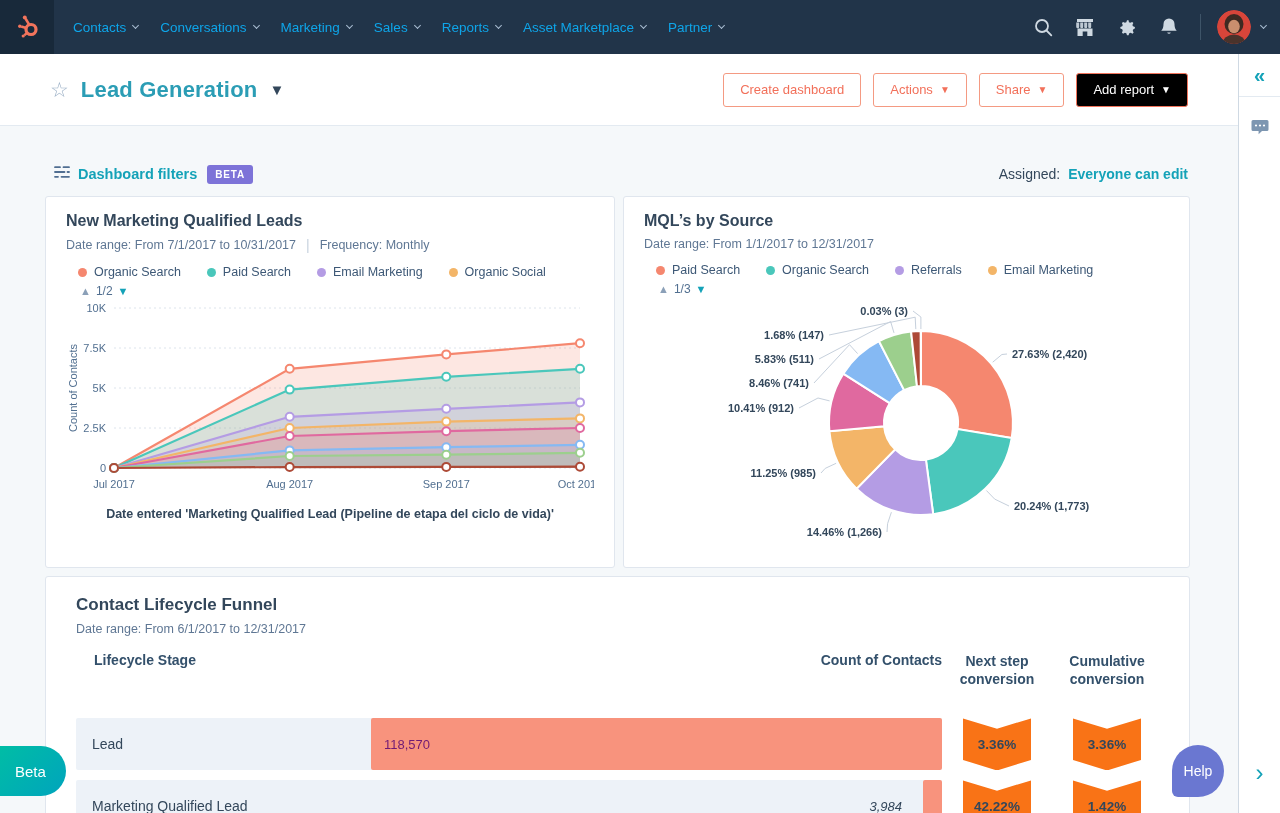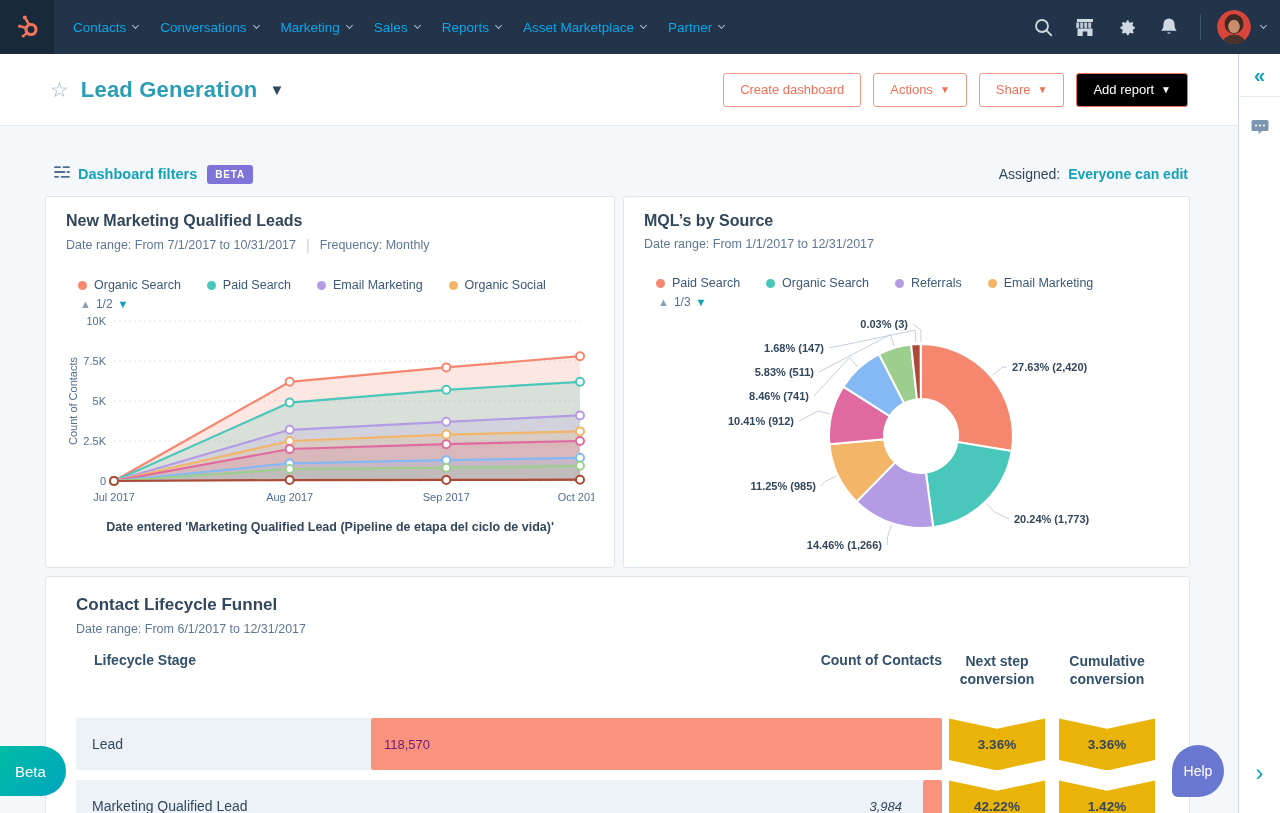--- a/index.html
+++ b/index.html
@@ -44,21 +44,21 @@
 
   .card { position:absolute; background:#fff; border:1px solid #e0e6ee; border-radius:3px; }
   #card-line   { left:45px;  top:196px; width:570px;  height:372px; padding:15px 20px; }
   #card-donut  { left:623px; top:196px; width:567px;  height:372px; padding:15px 20px; }
   #card-funnel { left:45px;  top:576px; width:1145px; height:282px; padding:18px 30px; }
 
   .card-title { font-size:16px; font-weight:bold; color:#33475b; }
   #card-funnel .card-title { font-size:17px; }
   .card-meta { margin-top:7px; font-size:12.5px; color:#5f7794; display:flex; align-items:center; gap:10px; }
   .meta-sep { color:#c7d2de; font-size:14px; }
-  .legend-row { margin-top:25px; margin-left:12px; display:flex; align-items:center; gap:26px; font-size:12.5px; color:#3d5876; }
+  .legend-row { margin-top:12px; margin-left:12px; display:flex; align-items:center; gap:26px; font-size:12.5px; color:#3d5876; }
   .leg-item { display:flex; align-items:center; cursor:pointer; }
   .leg-item .dot { width:9px; height:9px; border-radius:50%; margin-right:7px; display:inline-block; }
   .pager-row { margin-top:5px; margin-left:14px; display:flex; align-items:center; gap:5px; font-size:12px; color:#516f90; }
   .pg-up { color:#8ba0b8; font-size:11px; cursor:pointer; }
   .pg-down { color:#14a2b8; font-size:11px; cursor:pointer; }
 
   .chart-caption { margin:6px auto 0; width:460px; text-align:center; font-size:12.5px; font-weight:bold; color:#33475b; line-height:1.35; }
 
   
   .funnel-header { display:flex; margin-top:16px; }
@@ -67,21 +67,21 @@
   .fh-count { font-size:14px; font-weight:bold; color:#33506b; }
   .fh-col { flex:0 0 110px; text-align:center; font-size:14px; font-weight:bold; color:#33506b; line-height:1.3; padding:0 10px; }
   .funnel-rows { margin-top:30px; }
   .funnel-row { display:flex; align-items:stretch; height:52px; margin-bottom:10px; }
   .row-track { position:relative; flex:0 0 866px; background:#edf2f8; border-radius:2px; }
   .stage-label { position:absolute; left:16px; top:50%; transform:translateY(-50%); font-size:14px; color:#33475b; }
   .funnel-bar { position:absolute; right:0; top:0; bottom:0; background:#f8937d; border-radius:2px; }
   .funnel-value { position:absolute; top:50%; transform:translateY(-50%); font-size:13px; color:#33475b; }
   .funnel-value.inbar { color:#701a75; }
   .badge-col { flex:0 0 110px; display:flex; align-items:center; justify-content:center; }
-  .chevbadge { width:96px; height:52px; background:#eab308; clip-path:polygon(0 0,50% 20%,100% 0,100% 80%,50% 100%,0 80%); display:flex; align-items:center; justify-content:center; font-size:13.5px; font-weight:bold; color:#33475b; }
+  .chevbadge { width:68px; height:52px; background:#f97316; clip-path:polygon(0 0,50% 20%,100% 0,100% 80%,50% 100%,0 80%); display:flex; align-items:center; justify-content:center; font-size:13.5px; font-weight:bold; color:#33475b; }
 
   
   .rail { position:absolute; top:54px; right:0; bottom:0; width:42px; background:#fff; border-left:1px solid #cfd9e3; z-index:25; }
   .rail-collapse { display:block; text-align:center; color:#14a2b8; font-size:20px; font-weight:bold; padding:10px 0 9px; cursor:pointer; border-bottom:1px solid #e3eaf1; }
   .rail-chat { display:flex; justify-content:center; margin-top:22px; cursor:pointer; }
   .rail-next { position:absolute; bottom:28px; left:0; right:0; text-align:center; color:#14a2b8; font-size:24px; line-height:1; cursor:pointer; }
 
   
   .beta-pill { position:absolute; left:0; top:746px; height:50px; display:flex; align-items:center; padding:0 20px 0 15px; background:linear-gradient(135deg,#00bda5,#00a4bd); color:#fff; font-size:15px; border-radius:0 25px 25px 0; z-index:40; cursor:pointer; }
   .help-btn { position:absolute; right:56px; top:745px; width:52px; height:52px; background:#6a77d1; color:#fff; font-size:14px; display:flex; align-items:center; justify-content:center; border-radius:26px 26px 26px 6px; z-index:40; cursor:pointer; }

